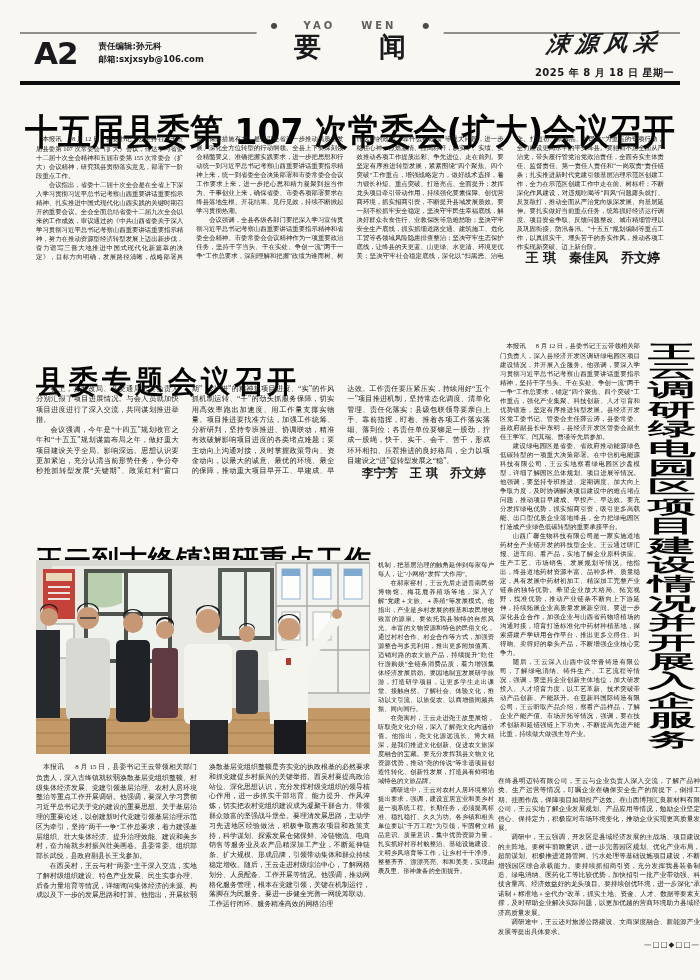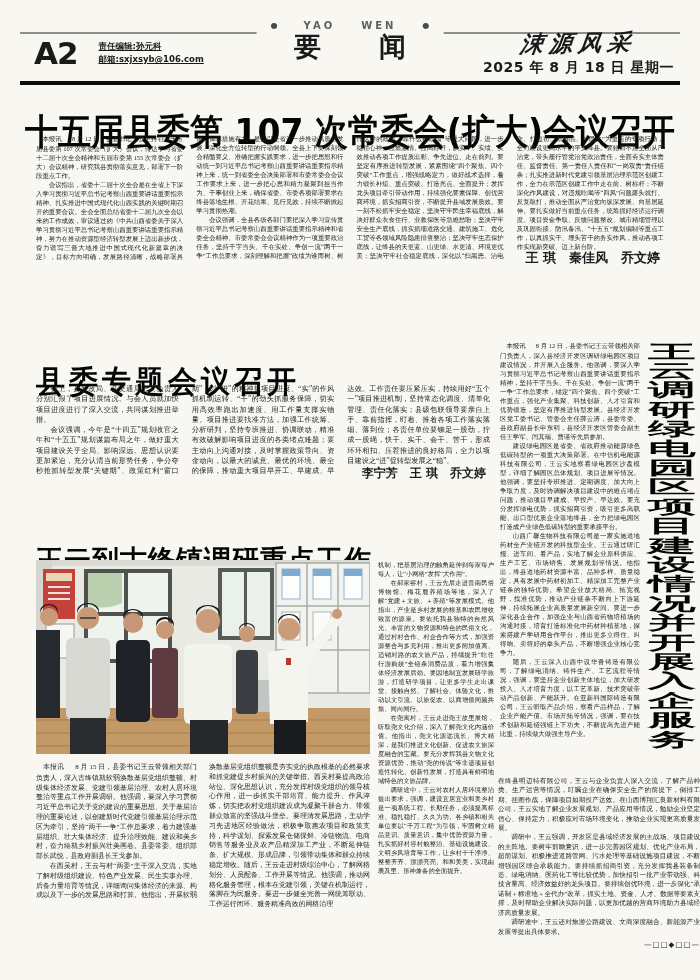--- a/index.html
+++ b/index.html
@@ -5,28 +5,28 @@
   html,body{margin:0;padding:0;}
   body{width:700px;height:980px;background:#e7e6e1;font-family:"Liberation Serif","DejaVu Serif",serif;}
   .page{position:absolute;left:0;top:0;width:700px;height:980px;background:#f8f7f2;color:#1a1a1c;overflow:hidden;}
 
   
   .hdr{position:absolute;top:18px;left:20px;right:20px;height:62px;}
   .h-rule{position:absolute;top:14px;left:0;right:0;height:2px;background:#8f8f8a;}
   .h-left{position:absolute;top:20px;left:14px;display:flex;align-items:flex-start;gap:21px;}
   .pgnum{font-family:"DejaVu Sans",sans-serif;font-weight:900;font-size:31px;line-height:30px;letter-spacing:-1px;}
   .edlines{padding-top:2px;}
-  .edline{font-family:"DejaVu Sans",sans-serif;font-size:8.5px;font-weight:700;line-height:13px;text-decoration:underline;}
+  .edline{font-family:"DejaVu Sans",sans-serif;font-size:8.5px;font-weight:700;line-height:13px;}
   .h-center{position:absolute;top:2px;left:50%;transform:translateX(-50%);text-align:center;background:#f8f7f2;padding:0 14px;}
   .pinyin{font-family:"DejaVu Sans",sans-serif;font-size:10px;font-weight:700;color:#5f5f5b;letter-spacing:3px;display:flex;gap:26px;align-items:center;justify-content:center;}
   .pinyin .dot{font-size:8px;color:#4a4a46;letter-spacing:0;}
   .cnsec{display:flex;gap:58px;justify-content:center;margin-top:1px;font-family:"Liberation Serif","DejaVu Serif",serif;font-weight:700;font-size:27px;line-height:30px;}
   .h-right{position:absolute;top:12px;right:6px;text-align:center;}
   .masthead{font-family:"DejaVu Serif",serif;font-weight:700;font-style:italic;font-size:23px;line-height:26px;letter-spacing:6px;transform:skewX(-8deg) rotate(-1deg);}
-  .dateline{font-family:"DejaVu Sans",sans-serif;font-size:14px;font-weight:700;margin-top:3px;letter-spacing:.5px;}
+  .dateline{font-family:"DejaVu Sans",sans-serif;font-size:10px;font-weight:700;margin-top:10px;letter-spacing:.5px;}
   .black-rule{position:absolute;top:81px;left:20px;right:20px;height:3.5px;background:#0d0d0e;}
 
   
   .headline{font-family:"DejaVu Sans",sans-serif;font-weight:900;color:#050506;white-space:nowrap;}
   .a1-head{position:absolute;top:88px;left:20px;right:20px;text-align:center;font-size:33px;letter-spacing:0px;transform:scaleY(1.08);}
   .a2-head{position:absolute;top:338px;left:36px;font-size:29px;letter-spacing:4px;transform:scaleY(1.05);transform-origin:left top;}
   .a3-head{position:absolute;top:520px;left:36px;font-size:27px;letter-spacing:1px;transform:scaleY(1.05);transform-origin:left top;}
 
   
   .copy{position:absolute;text-align:justify;overflow:hidden;color:#1c1c1e;}

